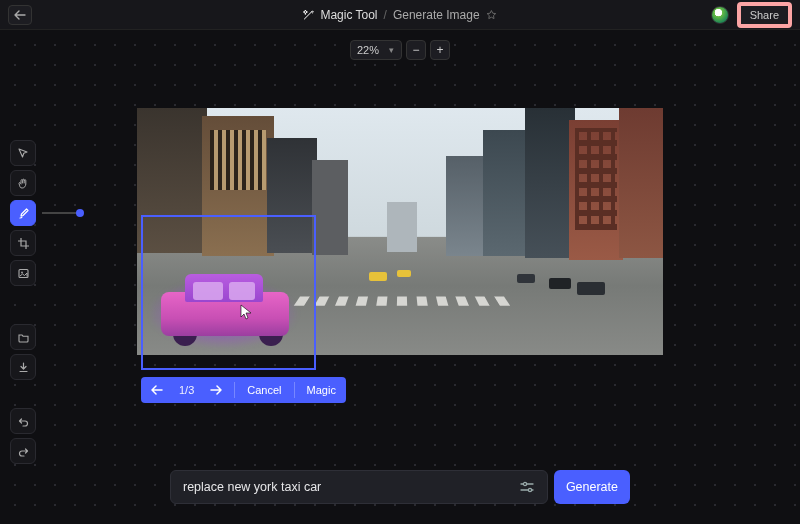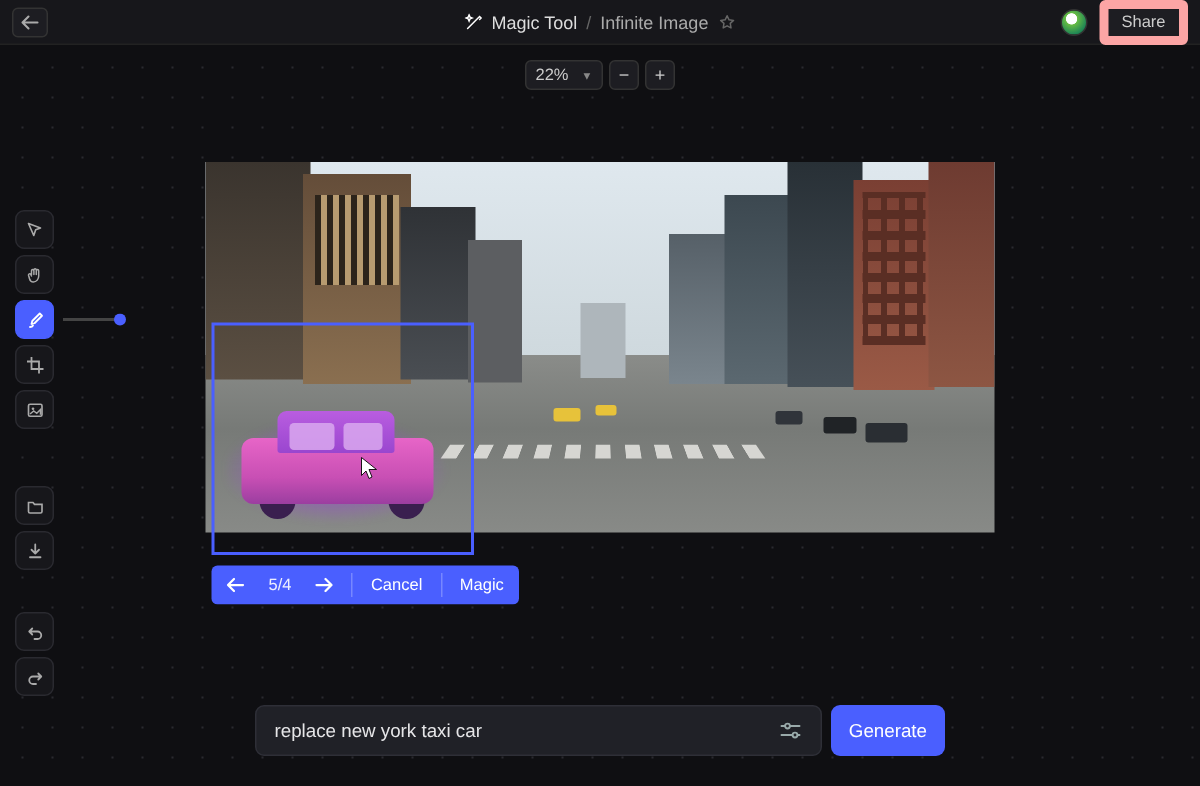--- a/index.html
+++ b/index.html
@@ -46,21 +46,21 @@
     .star-icon { color: #666; font-size: 12px; cursor: pointer; }
     .header-right {
       margin-left: auto; display: flex; align-items: center; gap: 8px;
     }
     .avatar {
       width: 18px; height: 18px; border-radius: 50%;
       background: radial-gradient(circle at 40% 35%, #fff 25%, #6b4 28%, #285 70%, #063 100%);
       border: 1px solid #333;
     }
     .share-btn {
-      border: 6px solid #fca5a5; border-radius: 4px;
+      border: 4px solid #fca5a5; border-radius: 4px;
       background: #1d1d22; color: #ccc;
       font-size: 11px; padding: 3px 9px; cursor: pointer;
     }
     
     .zoom-bar {
       position: absolute; top: 40px; left: 50%; transform: translateX(-50%);
       display: flex; align-items: center; gap: 4px;
       z-index: 15;
     }
     .zoom-select {
@@ -199,21 +199,21 @@
       </svg>
   </div>
   <div class="title-group">
     <span class="wand">
       <svg width="12" height="12" viewBox="0 0 12 12">
           <path d="M2 10L9 3m0 0l1-1 1 1-1 1M3 5l.6-1.4L5 3l-1.4-.6L3 1l-.6 1.4L1 3l1.4.6L3 5z" stroke="currentColor" stroke-width="1" fill="none" stroke-linecap="round"></path>
         </svg>
     </span>
     <span>Magic Tool</span>
     <span class="sep">/</span>
-    <span class="doc-name">Infinite Image</span>
+    <span class="doc-name">Generate Image</span>
     <span class="star-icon">
       <svg width="12" height="12" viewBox="0 0 12 12">
           <path d="M6 1.5l1.3 2.7 3 .4-2.2 2 .5 3L6 8.2 3.4 9.6l.5-3-2.2-2 3-.4L6 1.5z" stroke="currentColor" stroke-width="1" fill="none" stroke-linejoin="round"></path>
         </svg>
     </span>
   </div>
   <div class="header-right">
     <div class="avatar"></div>
     <button class="share-btn">Share</button>
   </div>
@@ -319,21 +319,21 @@
       <path d="M1 1l0 12 3-3 2 5 2-1-2-5h5L1 1z" fill="#fff" stroke="#000" stroke-width=".6"></path>
     </svg>
 </div>
 
 <div class="accept-bar">
   <div class="ab-btn">
     <svg width="12" height="10" viewBox="0 0 12 10">
         <path d="M5 1L1 5l4 4M1 5h10" stroke="currentColor" stroke-width="1.5" fill="none" stroke-linecap="round" stroke-linejoin="round"></path>
       </svg>
   </div>
-  <span class="ab-count">5/4</span>
+  <span class="ab-count">1/3</span>
   <div class="ab-btn">
     <svg width="12" height="10" viewBox="0 0 12 10">
         <path d="M7 1l4 4-4 4M11 5H1" stroke="currentColor" stroke-width="1.5" fill="none" stroke-linecap="round" stroke-linejoin="round"></path>
       </svg>
   </div>
   <div class="ab-sep"></div>
   <div class="ab-btn">Cancel</div>
   <div class="ab-sep"></div>
   <div class="ab-btn">Magic</div>
 </div>

